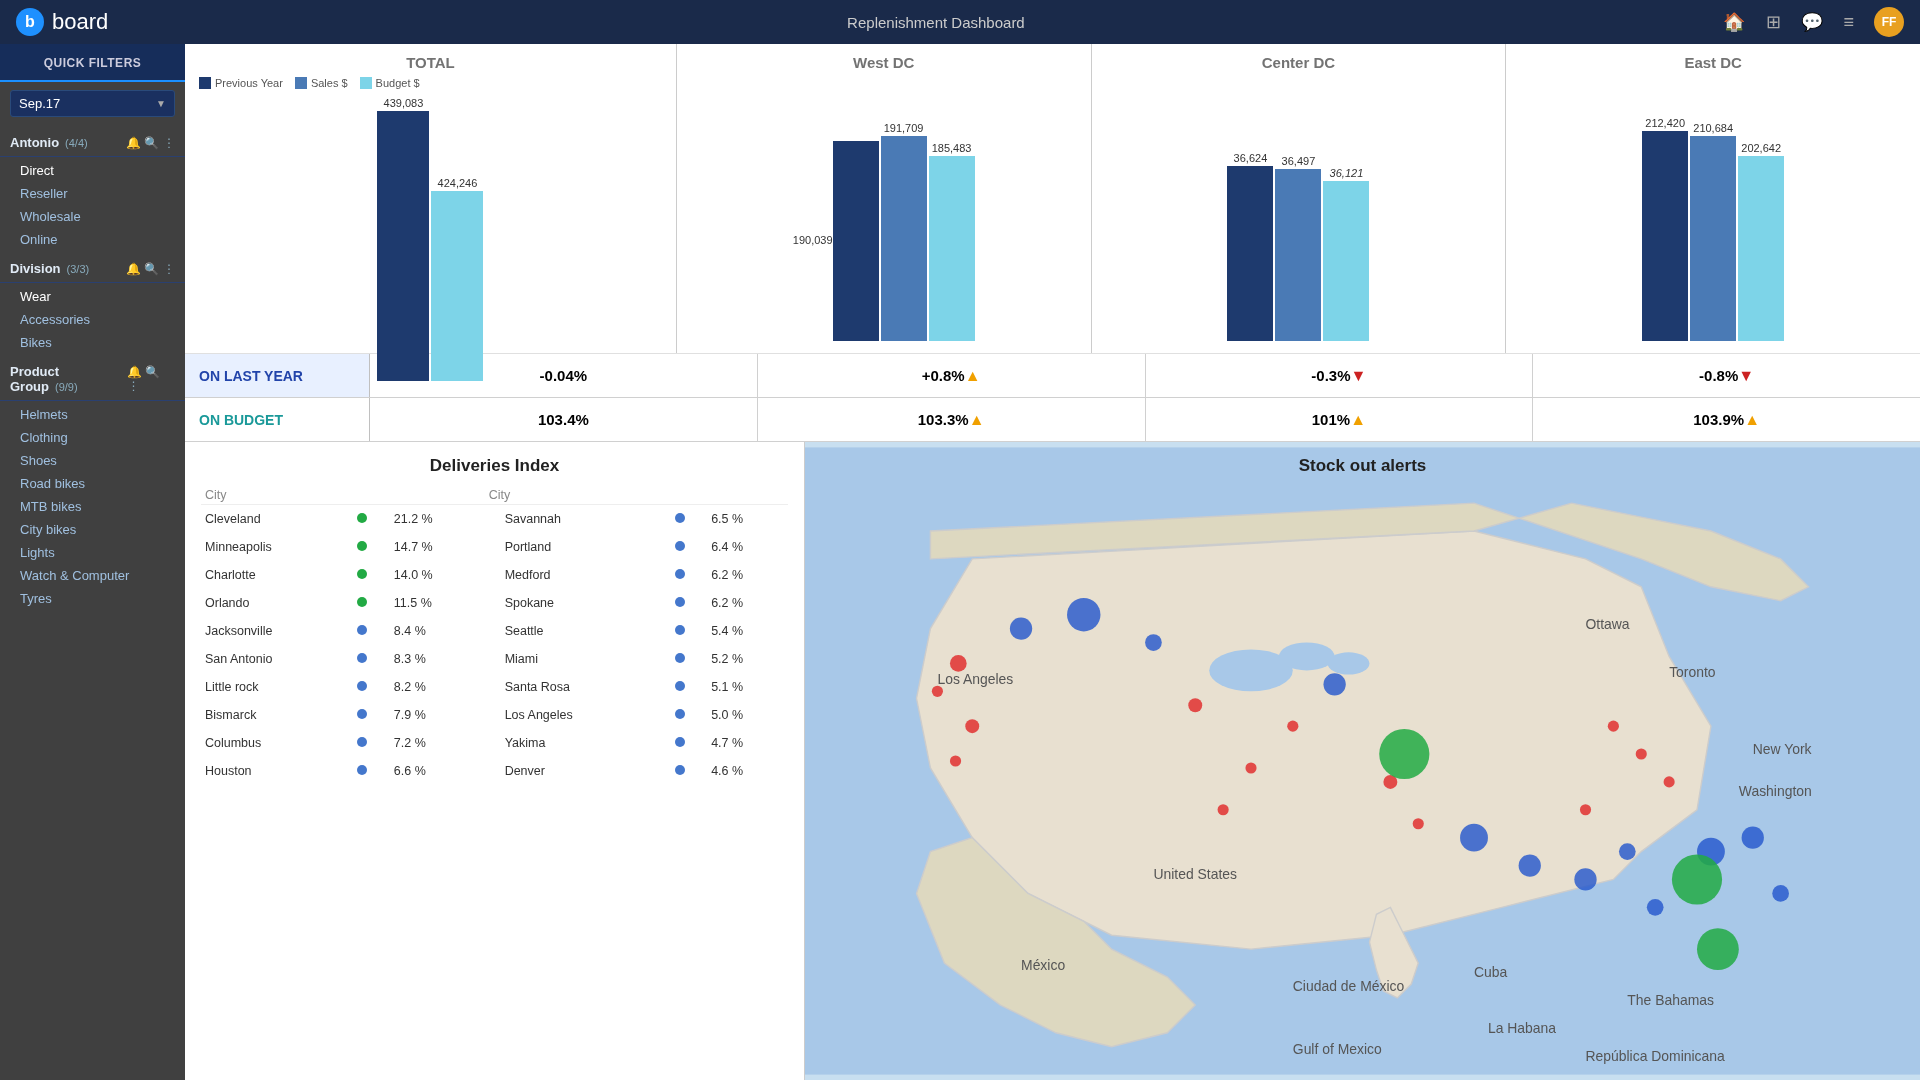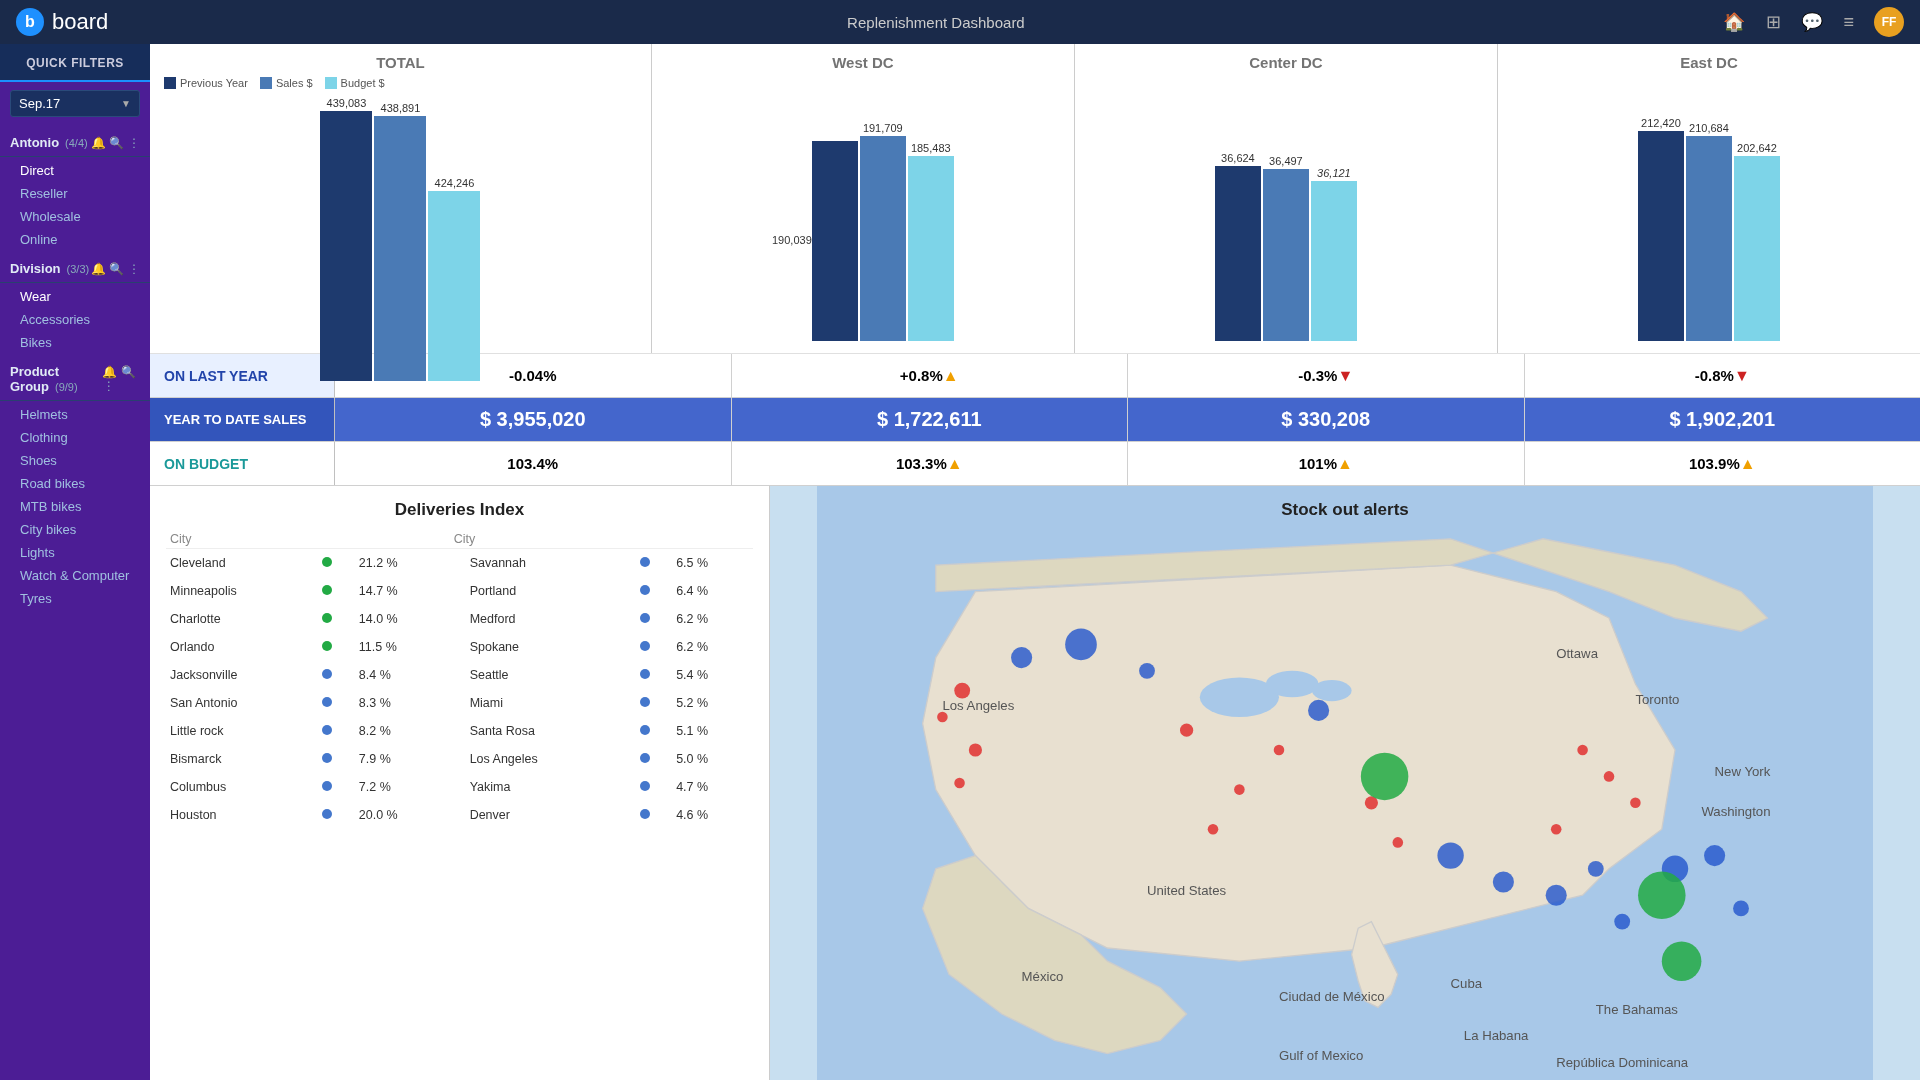--- a/index.html
+++ b/index.html
@@ -23,22 +23,22 @@
     .top-nav .page-title { flex: 1; text-align: center; color: #ccc; font-size: 15px; }
     .top-nav .nav-icons { display: flex; gap: 20px; align-items: center; }
     .top-nav .nav-icons span { color: #aaa; font-size: 18px; cursor: pointer; }
     .top-nav .avatar { width: 30px; height: 30px; background: #e8a020; border-radius: 50%; display: flex; align-items: center; justify-content: center; color: white; font-size: 12px; font-weight: bold; }
 
     
     .main-layout { display: flex; flex: 1; overflow: hidden; }
 
     
     .sidebar {
-      width: 150px;
-      background: #4c1d95;
+      width: 185px;
+      background: #404040;
       color: white;
       flex-shrink: 0;
       display: flex;
       flex-direction: column;
       overflow-y: auto;
     }
     .quick-filters {
       background: #162d5a;
       padding: 12px 14px 10px;
       font-size: 12px;
@@ -320,24 +320,20 @@
             <span>Budget $</span>
           </div>
         </div>
         <div class="bar-chart">
           <div class="bar-col" style="align-items:flex-end;">
             <div style="position:relative; display:flex; flex-direction:column; align-items:center;">
               <span style="font-size:11px;color:#333;margin-bottom:2px;">439,083</span>
               <div class="bar bar-dark" style="height:270px;width:52px;"></div>
             </div>
             <div style="position:relative; display:flex; flex-direction:column; align-items:center;">
-              <span style="font-size:11px;color:#333;margin-bottom:2px;">438,891</span>
-              <div class="bar bar-mid" style="height:265px;width:52px;"></div>
-            </div>
-            <div style="position:relative; display:flex; flex-direction:column; align-items:center;">
               <span style="font-size:11px;color:#333;margin-bottom:2px;">424,246</span>
               <div class="bar bar-light" style="height:190px;width:52px;"></div>
             </div>
           </div>
         </div>
       </div>
 
       <div class="chart-section">
         <div class="chart-title">West DC</div>
         <div class="bar-chart">
@@ -412,27 +408,20 @@
       <div class="metric-cell">
         <span>-0.3%</span>
         <span class="arrow-down">▼</span>
       </div>
       <div class="metric-cell">
         <span>-0.8%</span>
         <span class="arrow-down">▼</span>
       </div>
     </div>
 
-    <div class="metrics-row" style="background:#4466cc;">
-      <div class="metric-label" style="background:#3355bb; color:white; font-size:13px;">YEAR TO DATE SALES</div>
-      <div class="metric-cell highlight">$ 3,955,020</div>
-      <div class="metric-cell highlight">$ 1,722,611</div>
-      <div class="metric-cell highlight">$ 330,208</div>
-      <div class="metric-cell highlight">$ 1,902,201</div>
-    </div>
 
     <div class="metrics-row">
       <div class="metric-label budget">ON BUDGET</div>
       <div class="metric-cell">
         <strong>103.4%</strong>
       </div>
       <div class="metric-cell">
         <span>103.3%</span>
         <span class="arrow-up">▲</span>
       </div>
@@ -530,21 +519,21 @@
                 <td>Columbus</td>
       <td><span class="dot" style="background:#4477cc;"></span></td>
       <td>7.2 %</td>
                 <td style="padding-left:20px;">Yakima</td>
       <td><span class="dot" style="background:#4477cc;"></span></td>
       <td>4.7 %</td>
               </tr>
               <tr>
                 <td>Houston</td>
       <td><span class="dot" style="background:#4477cc;"></span></td>
-      <td>20.0 %</td>
+      <td>6.6 %</td>
                 <td style="padding-left:20px;">Denver</td>
       <td><span class="dot" style="background:#4477cc;"></span></td>
       <td>4.6 %</td>
               </tr>
             </tbody>
         </table>
       </div>
 
       <div class="map-panel">
         <div class="map-title">Stock out alerts</div>

